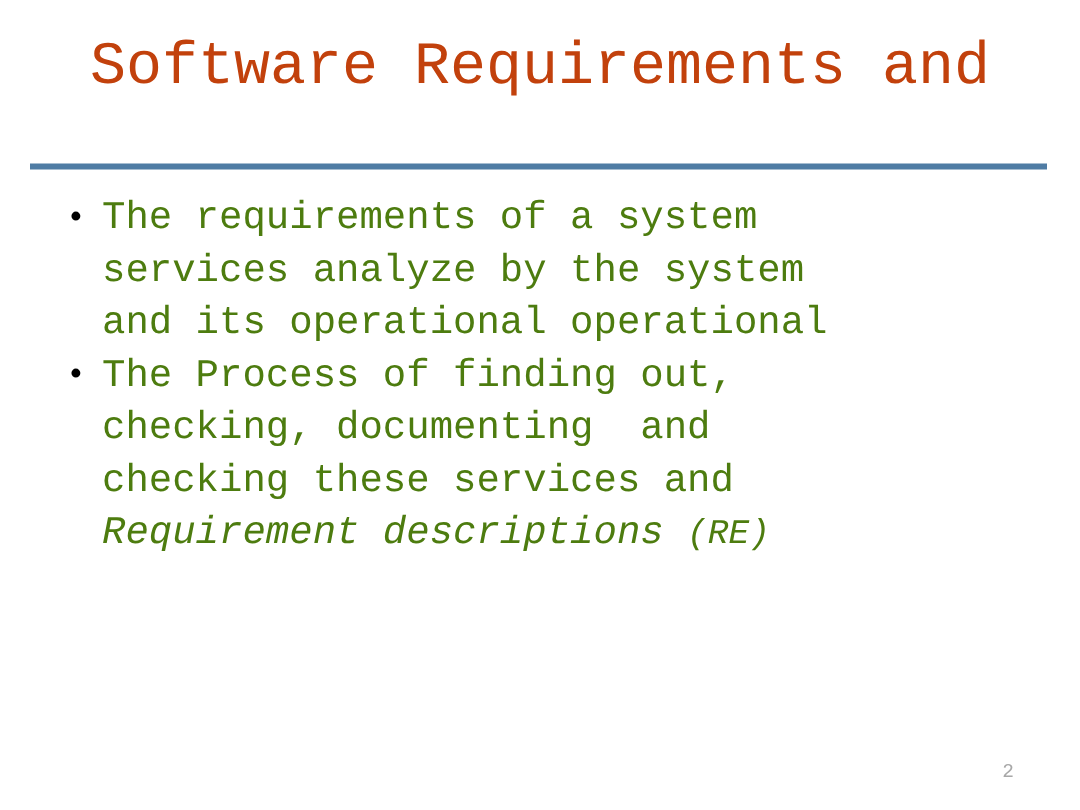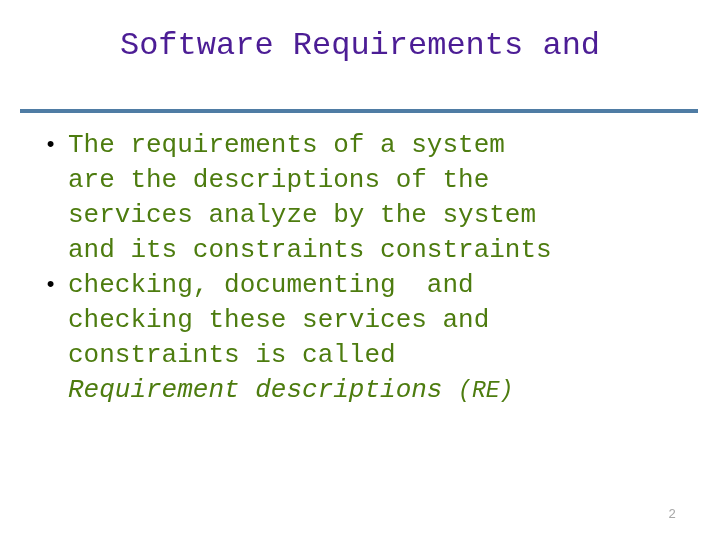--- a/index.html
+++ b/index.html
@@ -24,23 +24,23 @@
   
   .title-block {
     position: absolute;
     left: 0;
     top: 22px;
     width: 720px;
     text-align: center;
   }
   .title-line {
     font-family: "Liberation Mono", "DejaVu Sans Mono", monospace;
-    font-size: 32px;
+    font-size: 40px;
     line-height: 48px;
-    color: #4c1d95;
+    color: #c2410c;
     letter-spacing: 0px;
     white-space: pre;
   }
 
   
   .divider {
     position: absolute;
     left: 20px;
     top: 109px;
     width: 678px;
@@ -106,30 +106,29 @@
     <div class="title-line">Software Requirements and</div>
   </div>
 
   <div class="divider"></div>
 
   <div class="body-block">
 
     <div class="bullet-item">
       <span class="bullet-marker">•</span>
       <div class="body-line">The requirements of a system</div>
-      <div class="body-line">are the descriptions of the</div>
       <div class="body-line">services analyze by the system</div>
-      <div class="body-line">and its constraints constraints</div>
+      <div class="body-line">and its operational operational</div>
     </div>
 
     <div class="bullet-item">
       <span class="bullet-marker">•</span>
+      <div class="body-line">The Process of finding out,</div>
       <div class="body-line">checking, documenting  and</div>
       <div class="body-line">checking these services and</div>
-      <div class="body-line">constraints is called</div>
       <div class="body-line italic"><span>Requirement descriptions </span><span class="tail-small">(RE)</span></div>
     </div>
 
   </div>
 
   <div class="page-number">2</div>
 
 </div>
 
 </body></html>

